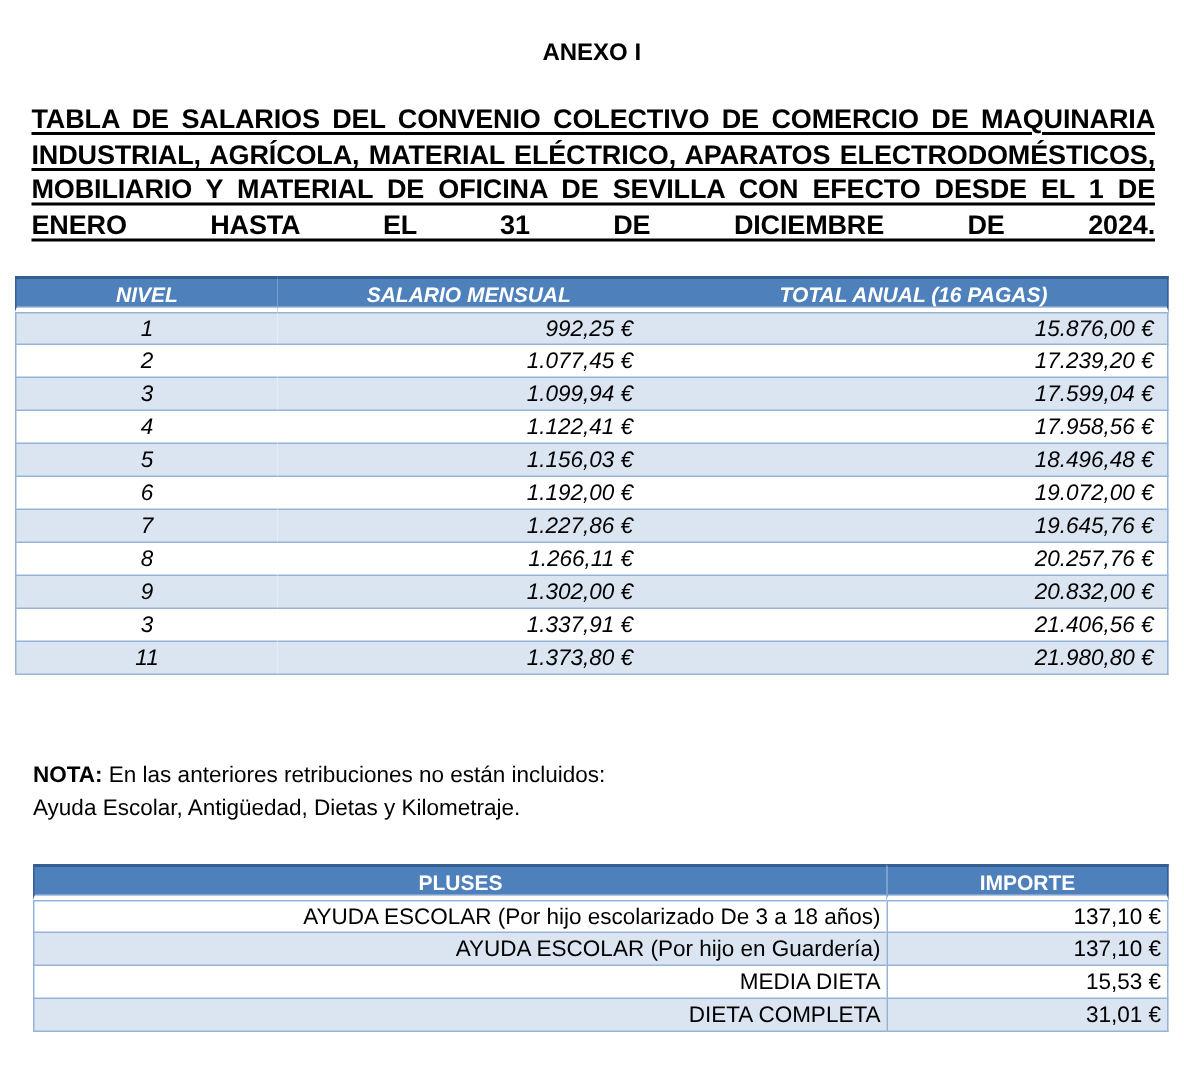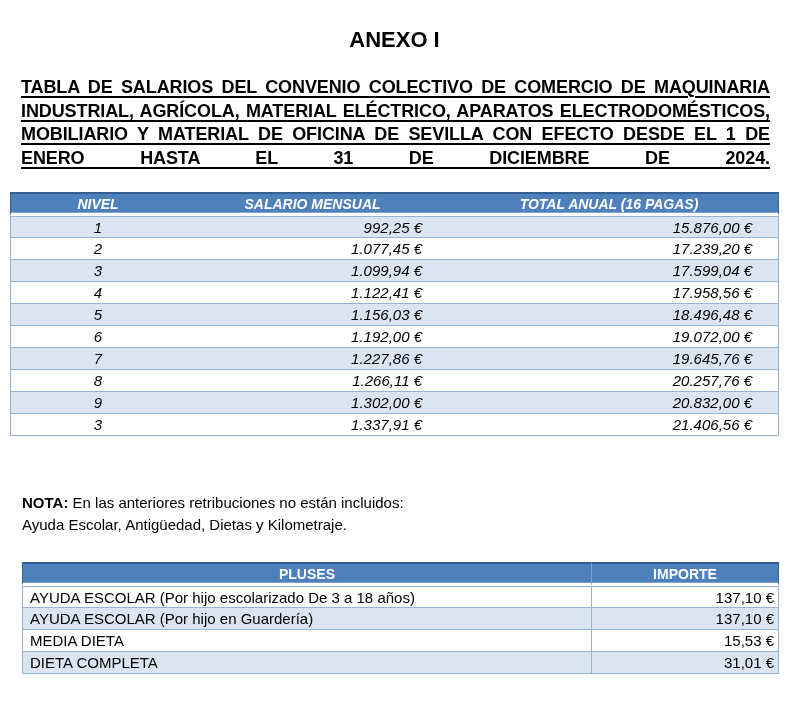--- a/index.html
+++ b/index.html
@@ -11,21 +11,21 @@
     --text-color:#000000;
   }
   *{box-sizing:border-box;}
   html,body{margin:0;padding:0;}
   body{
     width:789px;height:719px;overflow:hidden;background:#FFFFFF;
     font-family:"Liberation Sans", sans-serif;color:var(--text-color);
   }
   .page-title{
     margin:27px 20px 0;text-align:center;
-    font-size:22px;font-weight:bold;
+    font-size:16px;font-weight:bold;
   }
   .doc-heading{
     margin:23px 19px 0 21px;
     font-size:18px;font-weight:bold;line-height:23.5px;
     text-align:justify;text-align-last:justify;
     text-decoration:underline;text-decoration-thickness:1.5px;text-underline-offset:3px;
     letter-spacing:-0.1px;
   }
   table{border-collapse:separate;border-spacing:0;table-layout:fixed;}
   th{
@@ -48,32 +48,32 @@
   tbody tr:first-child td{border-top:1px solid var(--row-border);}
 
   
   .salary-table{margin:22px 0 0 10px;width:769px;font-style:italic;}
   .salary-table .col-nivel{width:175px;}
   .salary-table .col-mensual{width:255px;}
   .salary-table .col-anual{width:339px;}
   .salary-table tbody tr:nth-child(odd) td{background:var(--band-fill);}
   .salary-table td.c-nivel{text-align:center;}
   .salary-table td.c-mensual{text-align:right;padding-right:18px;}
-  .salary-table td.c-anual{text-align:right;padding-right:26px;}
+  .salary-table td.c-anual{text-align:right;padding-right:9px;}
 
   
   .note{margin:56px 20px 0 22px;font-size:15px;line-height:22px;}
   .note-label{font-weight:bold;}
 
   
   .pluses-table{margin:26px 0 0 22px;width:757px;}
   .pluses-table .col-plus{width:569px;}
   .pluses-table .col-importe{width:188px;}
   .pluses-table tbody tr:nth-child(even) td{background:var(--band-fill);}
-  .pluses-table td.c-plus{text-align:left;padding-left:7px;}
+  .pluses-table td.c-plus{text-align:right;padding-left:7px;}
   .pluses-table td.c-importe{text-align:right;padding-right:4px;border-left:1px solid var(--row-border);}
   .pluses-table th.h-importe{border-left:1px solid #7EA2CC;}
 </style>
 </head>
 <body>
 
 <h1 class="page-title">ANEXO I</h1>
 
 <p class="doc-heading">TABLA DE SALARIOS DEL CONVENIO COLECTIVO DE COMERCIO DE MAQUINARIA INDUSTRIAL, AGRÍCOLA, MATERIAL ELÉCTRICO, APARATOS ELECTRODOMÉSTICOS, MOBILIARIO Y MATERIAL DE OFICINA DE SEVILLA CON EFECTO DESDE EL 1 DE ENERO HASTA EL 31 DE DICIEMBRE DE 2024.</p>
 
@@ -134,20 +134,25 @@
     <tr>
         <td class="c-nivel">9</td>
         <td class="c-mensual">1.302,00 €</td>
         <td class="c-anual">20.832,00 €</td>
       </tr>
     <tr>
         <td class="c-nivel">3</td>
         <td class="c-mensual">1.337,91 €</td>
         <td class="c-anual">21.406,56 €</td>
       </tr>
+    <tr>
+        <td class="c-nivel">11</td>
+        <td class="c-mensual">1.373,80 €</td>
+        <td class="c-anual">21.980,80 €</td>
+      </tr>
   </tbody>
 </table>
 
 <p class="note">
   <span><strong class="note-label">NOTA:</strong><span> En las anteriores retribuciones no están incluidos:</span></span><br>
   <span>Ayuda Escolar, Antigüedad, Dietas y Kilometraje.</span>
 </p>
 
 <table class="pluses-table">
   <colgroup>

